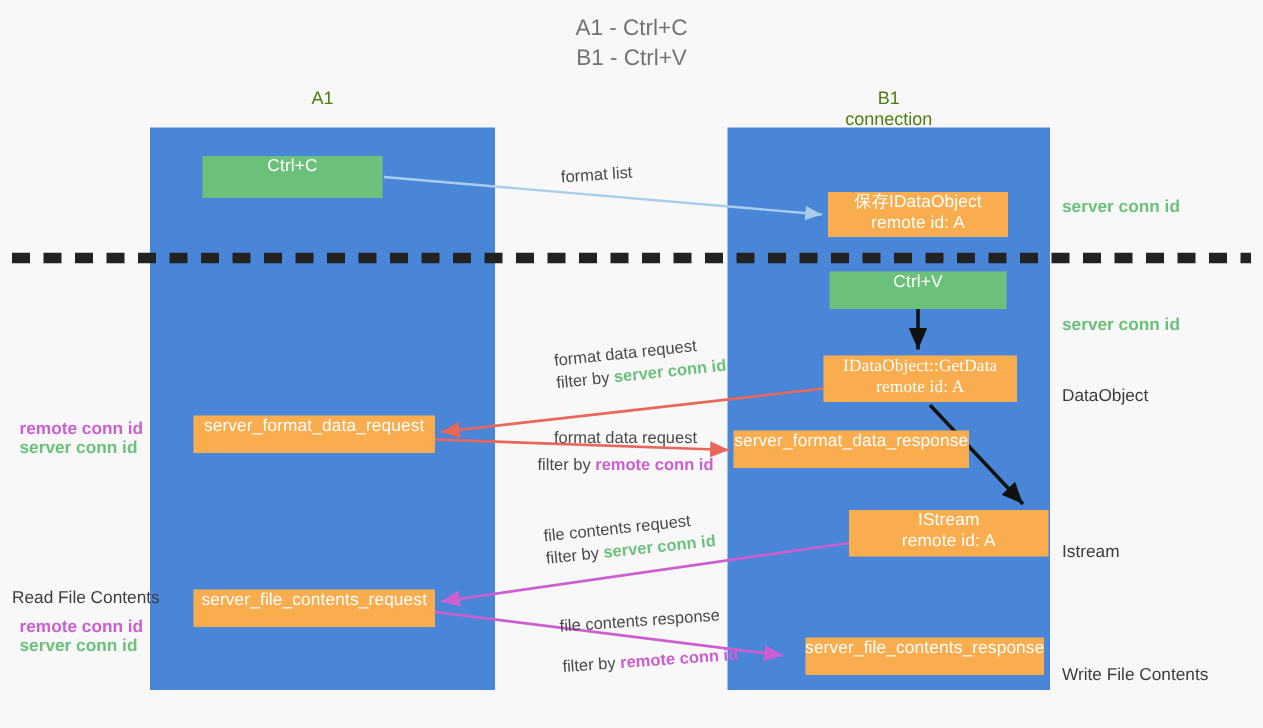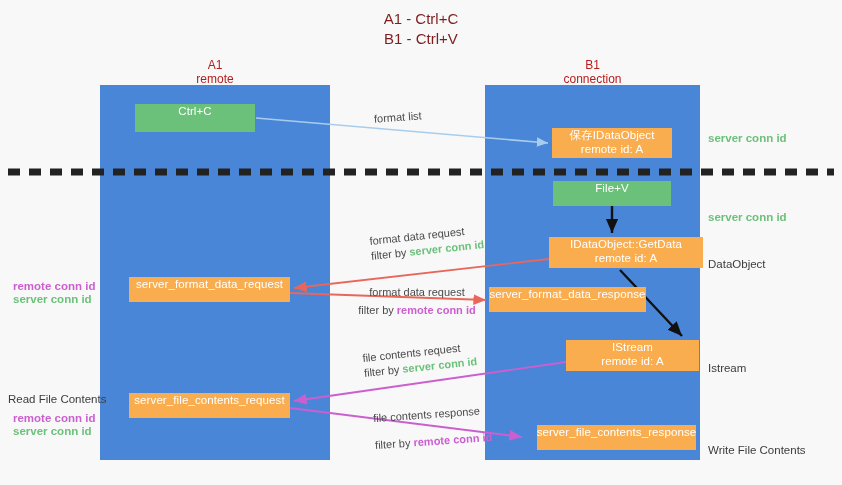--- a/index.html
+++ b/index.html
@@ -30,30 +30,30 @@
   }
 
   
   .title {
     position: absolute;
     left: 0; top: 9px;
     width: 842px;
     text-align: center;
     font-size: 15px;
     line-height: 20px;
-    color: #7f1d1d;
+    color: #737373;
   }
 
   
   .lane-header {
     position: absolute;
     text-align: center;
     font-size: 12px;
     line-height: 14px;
-    color: #b91c1c;
+    color: #4d7c0f;
   }
 
   
   .lane {
     position: absolute;
     background: #4a86d8;
     top: 85px;
     height: 375px;
   }
   #lane-a1 { left: 100px; width: 230px; }
@@ -107,21 +107,20 @@
 
 <div id="stage">
 
   <div class="title">
     <div>A1 - Ctrl+C</div>
     <div>B1 - Ctrl+V</div>
   </div>
 
   <div class="lane-header" style="left:100px; top:58px; width:230px;">
     <div>A1</div>
-    <div>remote</div>
   </div>
   <div class="lane-header" style="left:485px; top:58px; width:215px;">
     <div>B1</div>
     <div>connection</div>
   </div>
 
   <div class="lane" id="lane-a1"></div>
   <div class="lane" id="lane-b1"></div>
 
   <svg class="layer" viewBox="0 0 842 485" xmlns="http://www.w3.org/2000/svg">
@@ -176,24 +175,24 @@
   <div class="node orange" style="left:525px; top:425px; width:159px; height:25px;margin-left:12px;">
     <span>server_file_contents_response</span>
   </div>
 
   <div class="node orange" style="left:552px; top:128px; width:120px; height:30px;">
     <span>保存IDataObject</span>
     <span class="l2">remote id: A</span>
   </div>
 
   <div class="node green" style="left:553px; top:181px; width:118px; height:25px;">
-    <span>File+V</span>
-  </div>
-
-  <div class="node orange" style="left:549px; top:237px; width:154px; height:31px;">
+    <span>Ctrl+V</span>
+  </div>
+
+  <div class="node orange" style="left:549px; top:237px; width:129px; height:31px;font-family:Liberation Serif, serif;">
     <span>IDataObject::GetData</span>
     <span class="l2">remote id: A</span>
   </div>
 
   <div class="node orange" style="left:566px; top:340px; width:133px; height:31px;">
     <span>IStream</span>
     <span class="l2">remote id: A</span>
   </div>
 
   <div class="caption" style="left:374px; top:110px; transform:rotate(-4deg);">

